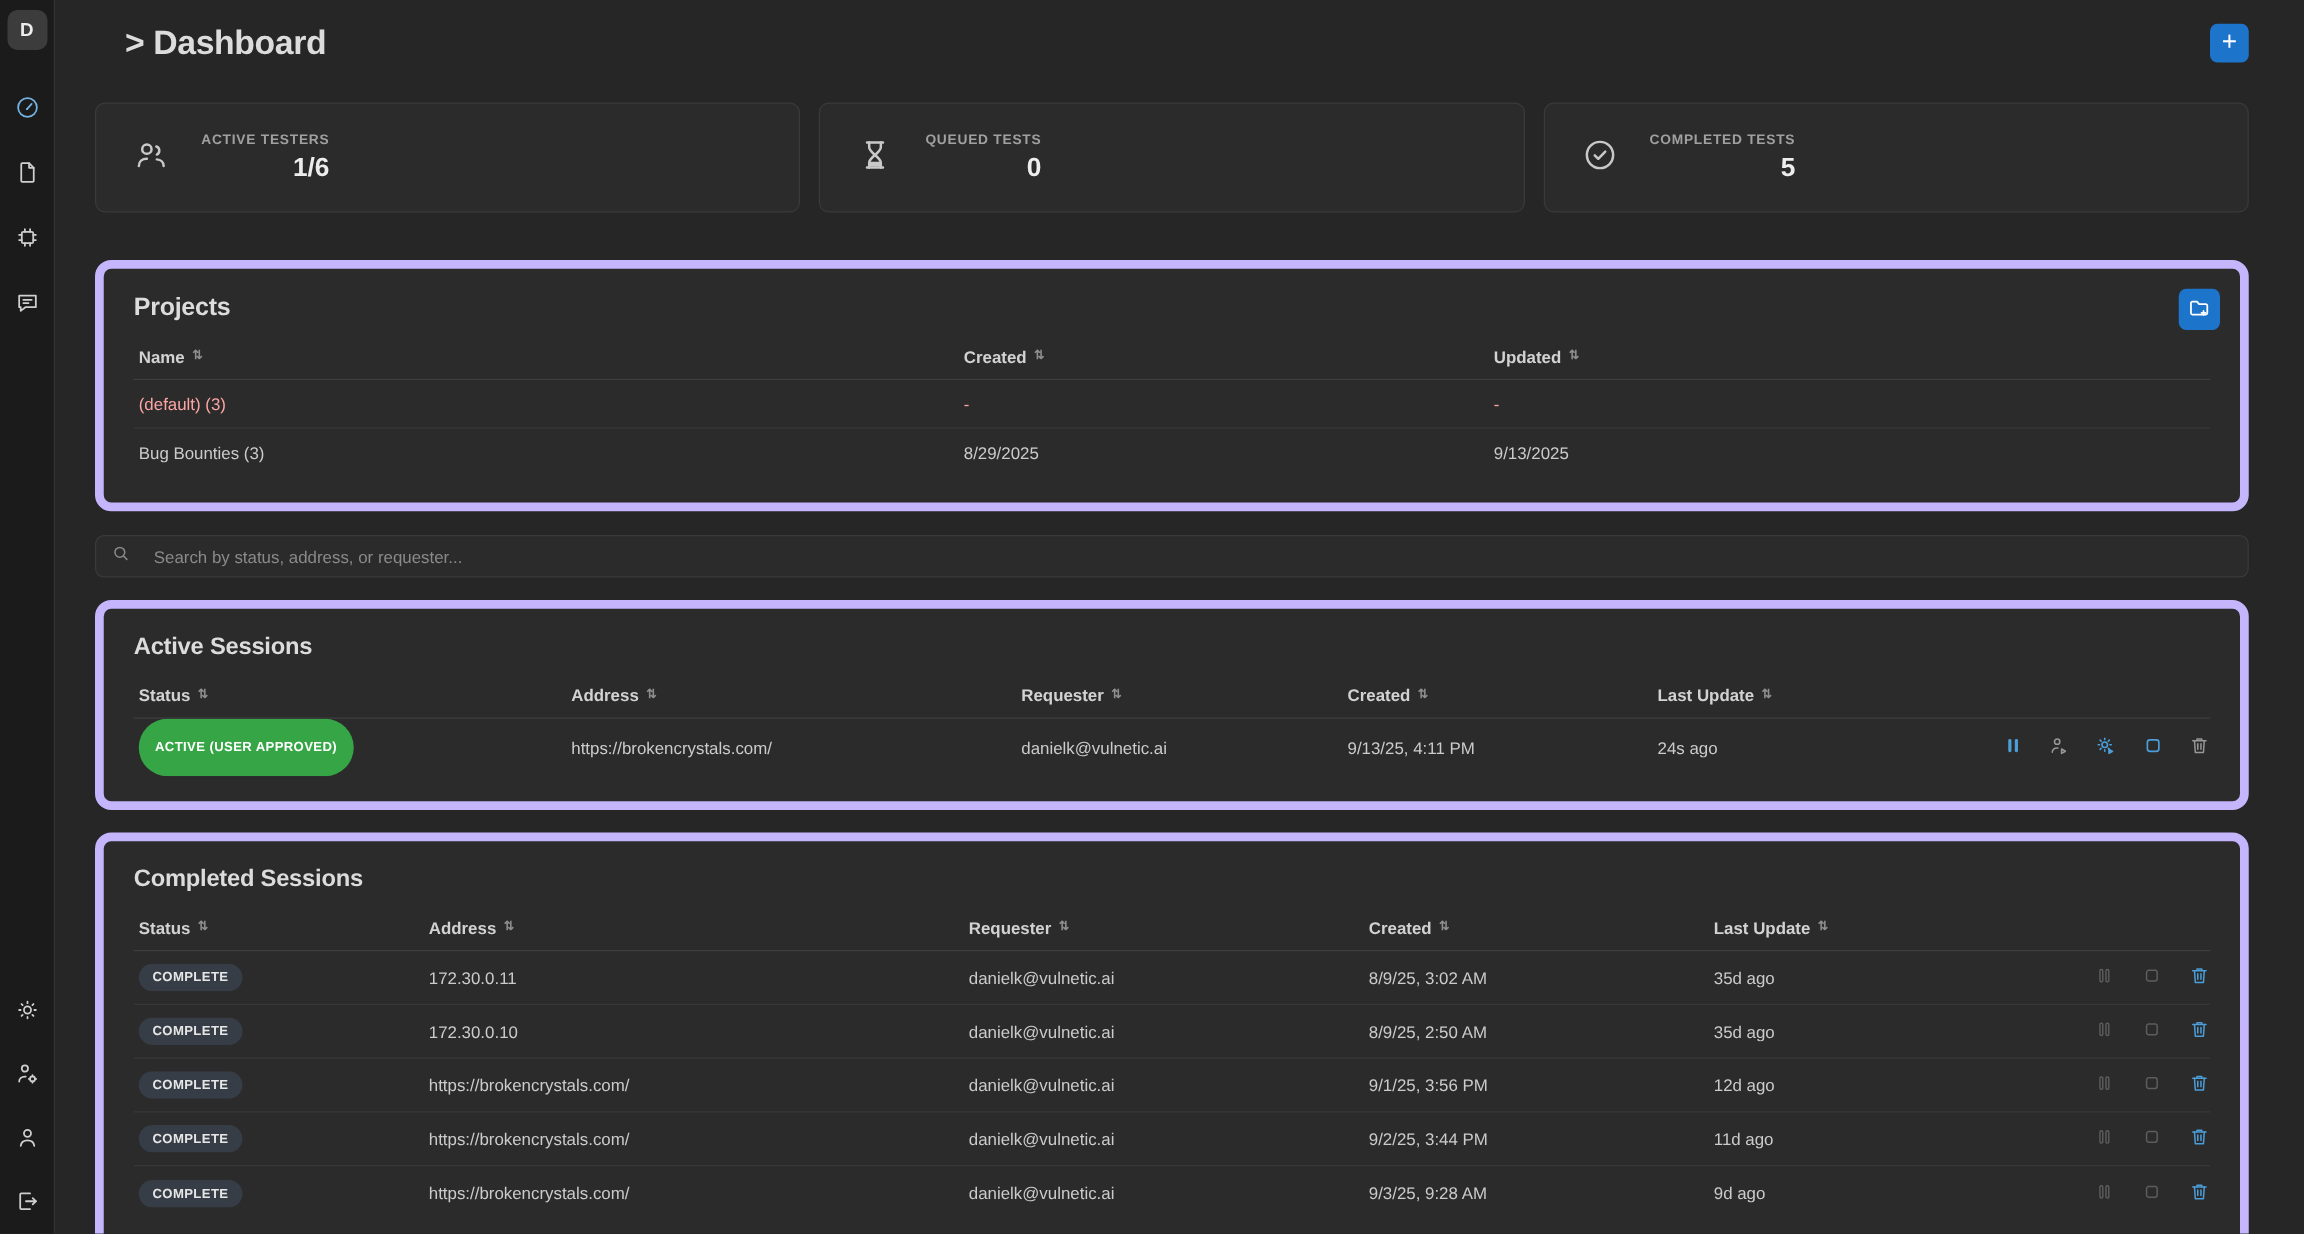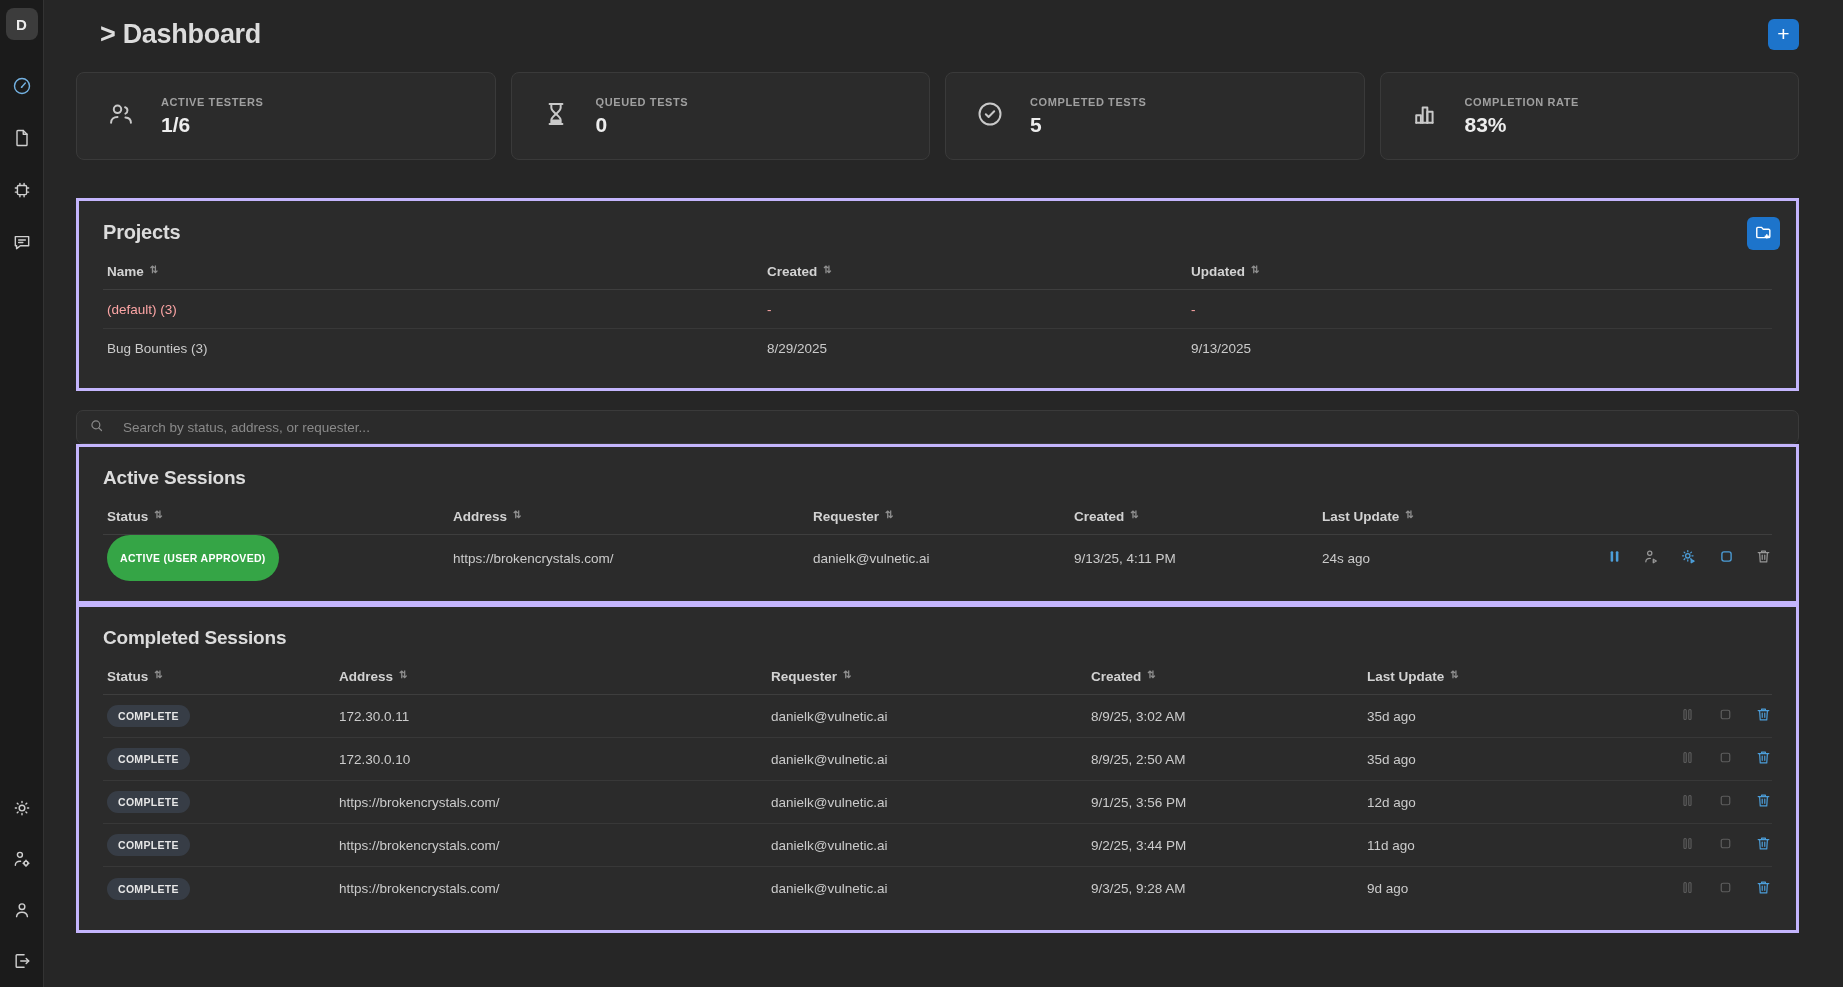--- a/index.html
+++ b/index.html
@@ -24,29 +24,29 @@
   .navbtn svg{width:20px;height:20px;}
 
   
   .main{flex:1;padding:0 44px 0 32px;overflow:hidden;}
   .page-header{height:62px;display:flex;align-items:center;justify-content:space-between;padding-top:6px;margin-left:24px;}
   .page-header h1{font-size:27px;font-weight:bold;color:#dcdcdc;letter-spacing:-.3px;}
   .add-btn{width:31px;height:31px;border:none;border-radius:6px;background:var(--accent);color:#fff;
     font-size:21px;line-height:1;cursor:pointer;display:flex;align-items:center;justify-content:center;padding-bottom:2px;}
 
   
-  .stats{display:flex;gap:15px;margin-top:10px;}
+  .stats{display:flex;gap:15px;margin-top:20px;text-align:right;}
   .stat-card{flex:1;height:88px;background:var(--card-bg);border:1px solid #3a3a3a;border-radius:8px;
     display:flex;align-items:center;gap:26px;padding:0 30px;}
   .stat-card svg{width:28px;height:28px;color:#c9c9c9;flex:none;}
   .stat-label{font-size:11px;font-weight:bold;letter-spacing:.6px;color:#a0a0a0;}
   .stat-value{font-size:21px;font-weight:bold;color:#ededed;margin-top:5px;}
 
   
-  .card{background:var(--card-bg);border:3px solid #c4b5fd;border-radius:0;padding:20px 24px;position:relative;}
+  .card{background:var(--card-bg);border:7px solid #c4b5fd;border-radius:13px;padding:20px 24px;position:relative;}
   .card h2{font-size:20px;font-weight:bold;color:#dcdcdc;letter-spacing:-.2px;}
 
   
   .t-head,.t-row{display:grid;align-items:center;}
   .t-head{padding:20px 0 10px;border-bottom:1px solid #3e3e3e;}
   .th{font-size:13.5px;font-weight:bold;color:#d2d2d2;cursor:pointer;display:flex;gap:6px;padding-left:4px;}
   .sort{font-size:10px;color:#8f8f8f;}
   .t-row{font-size:13.5px;color:#cbcbcb;border-bottom:1px solid #383838;}
   .t-row:last-child{border-bottom:none;}
   .cell{padding-left:4px;overflow:hidden;text-overflow:ellipsis;white-space:nowrap;}
@@ -61,21 +61,21 @@
   .icon-btn-blue svg{width:19px;height:19px;}
 
   
   .searchbar{margin-top:19px;height:34px;background:var(--card-bg);border:1px solid #3a3a3a;border-radius:7px;
     display:flex;align-items:center;gap:19px;padding:0 12px;}
   .searchbar svg{width:15px;height:15px;color:#8a8a8a;flex:none;}
   .searchbar input{flex:1;background:transparent;border:none;outline:none;color:#cccccc;font-size:13.5px;}
   .searchbar input::placeholder{color:#8a8a8a;}
 
   
-  .sessions{}
+  .sessions{margin-top:18px;}
   .sessions h2{font-size:19px;}
   .as .t-head,.as .t-row{grid-template-columns:346px 360px 261px 248px 1fr 166px;}
   .as .t-row{height:46px;border-bottom:none;}
   .cs .t-head,.cs .t-row{grid-template-columns:232px 432px 320px 276px 1fr 102px;}
   .cs .t-row{height:43px;}
 
   .badge{display:inline-block;font-size:10.5px;font-weight:bold;letter-spacing:.3px;border-radius:999px;
     padding:17px 13px;color:#fff;white-space:nowrap;}
   .badge-active{background:var(--badge-green);}
   .badge-complete{background:var(--complete-badge-bg);color:#e6e6e6;padding:5px 11px;}
@@ -207,34 +207,20 @@
       <div class="stat-card">
         <span>
           <svg viewBox="0 0 24 24" fill="none" stroke="currentColor" stroke-width="1.7" stroke-linecap="round" stroke-linejoin="round">
               <circle cx="12" cy="12" r="9"></circle>
               <path d="M8.4 12.2l2.4 2.4 4.8-4.9"></path>
             </svg>
         </span>
         <div>
           <div class="stat-label">COMPLETED TESTS</div>
           <div class="stat-value">5</div>
-        </div>
-      </div>
-      <div class="stat-card">
-        <span>
-          <svg viewBox="0 0 24 24" fill="none" stroke="currentColor" stroke-width="1.7" stroke-linecap="round" stroke-linejoin="round">
-              <path d="M4.5 19.5V13h4v6.5"></path>
-              <path d="M10 19.5V6.5h4v13"></path>
-              <path d="M14 19.5V10h4.5v9.5"></path>
-              <path d="M4.5 19.5h14"></path>
-            </svg>
-        </span>
-        <div>
-          <div class="stat-label">COMPLETION RATE</div>
-          <div class="stat-value">83%</div>
         </div>
       </div>
     </div>
 
     <section class="card projects">
       <h2>Projects</h2>
       <button class="icon-btn-blue">
         <span>
           <svg viewBox="0 0 24 24" fill="none" stroke="currentColor" stroke-width="1.8" stroke-linecap="round" stroke-linejoin="round">
               <path d="M3.5 6.5V17a1.5 1.5 0 0 0 1.5 1.5h13.5A1.5 1.5 0 0 0 20 17V9.5A1.5 1.5 0 0 0 18.5 8h-6.8L9.6 5.5H5A1.5 1.5 0 0 0 3.5 6.5z"></path>

